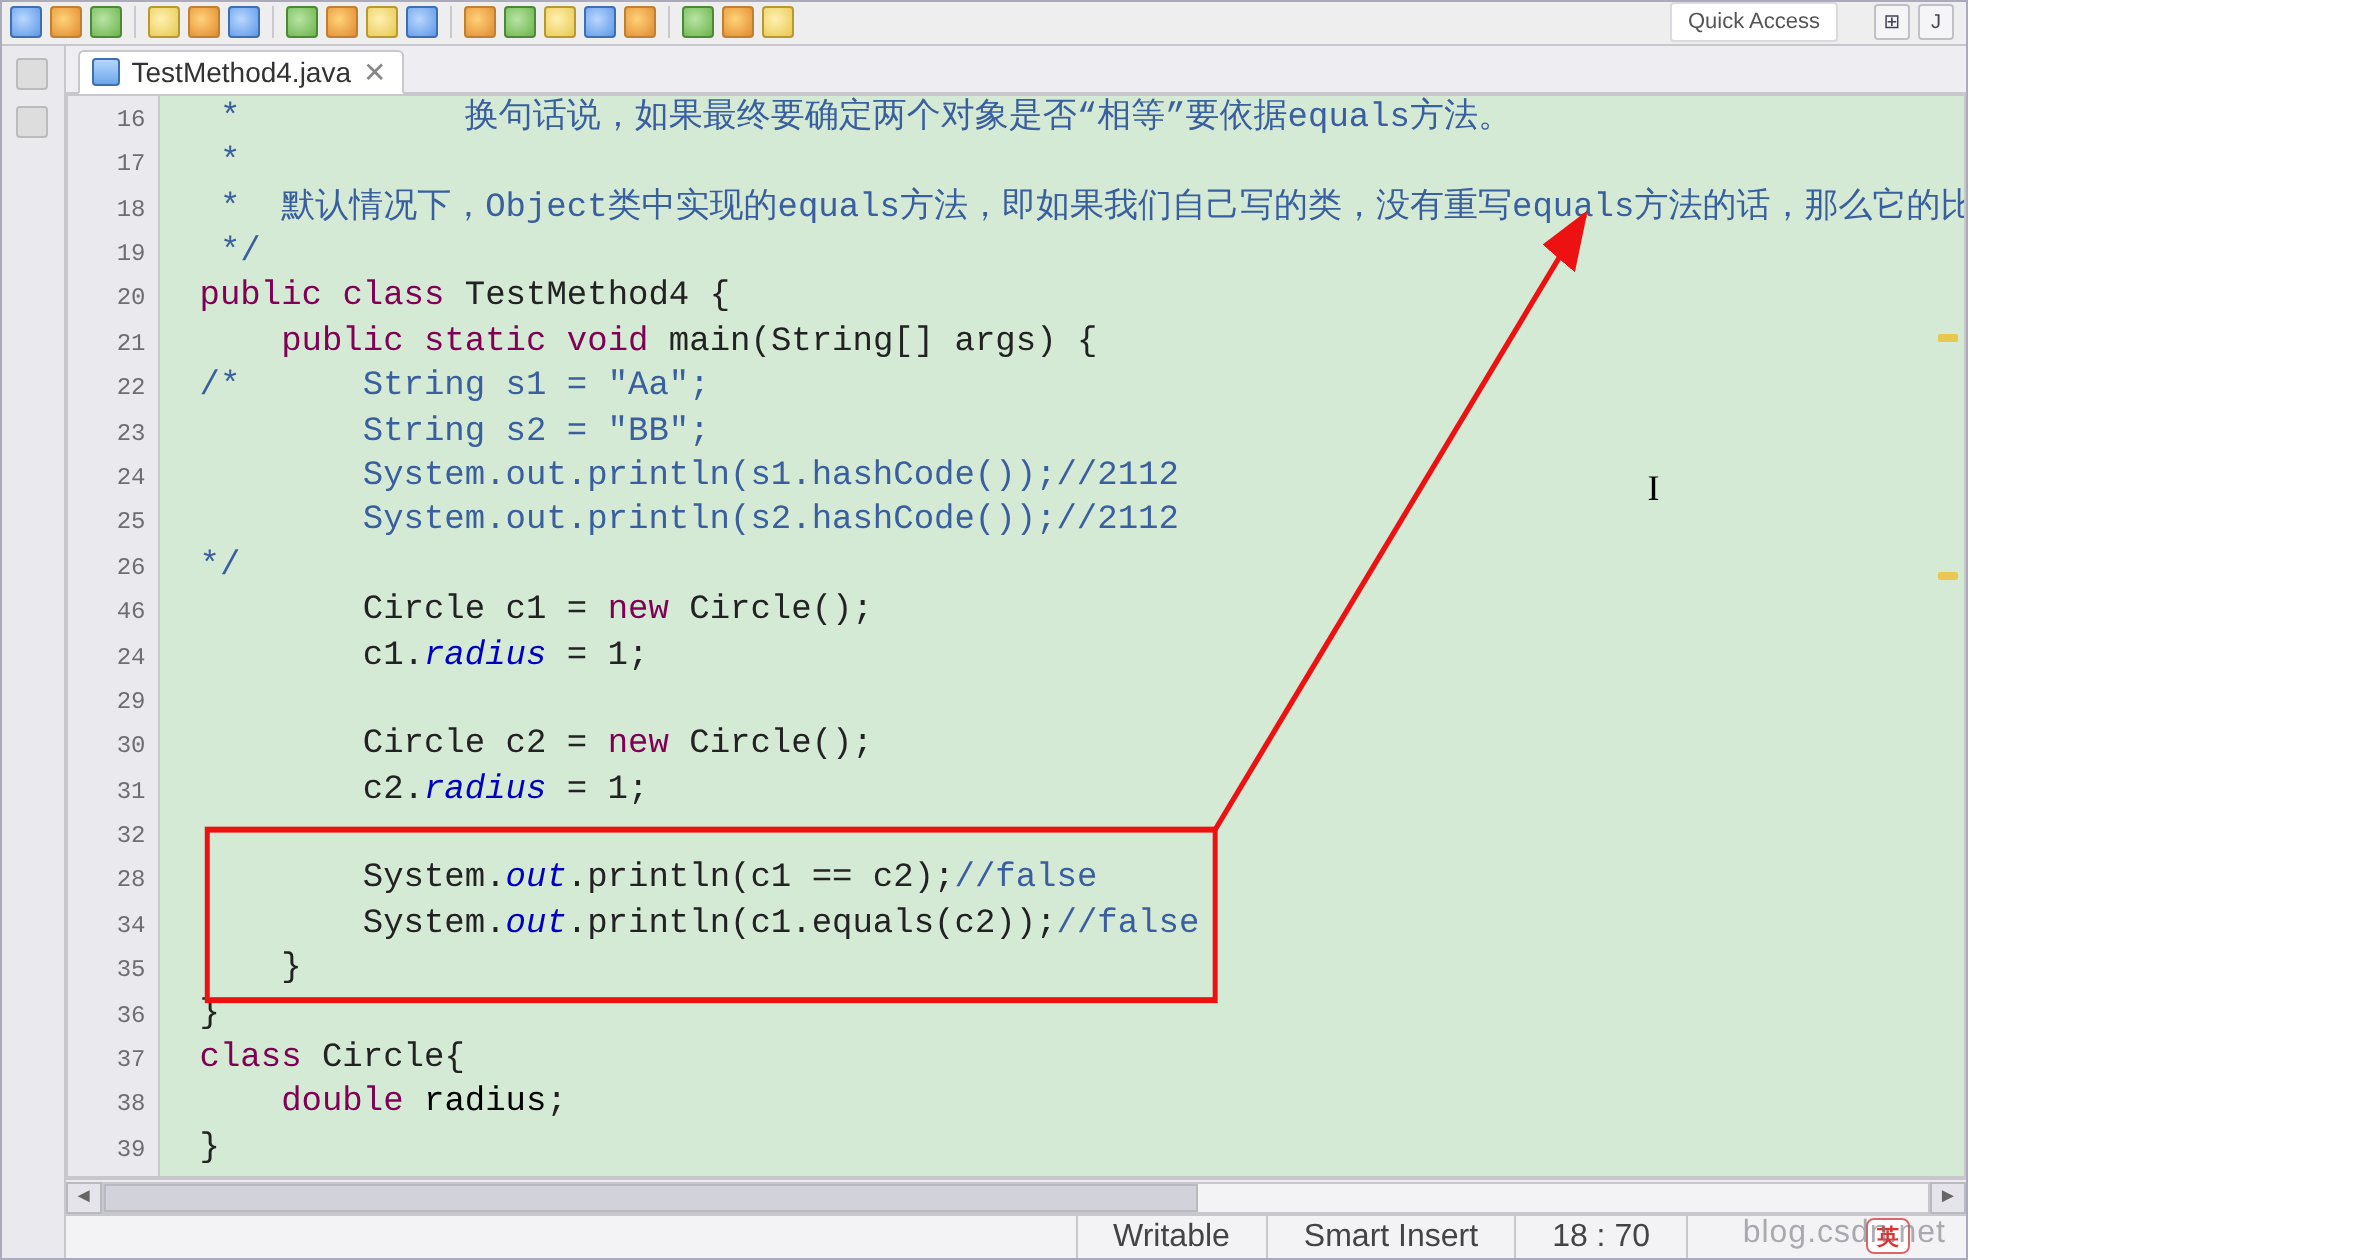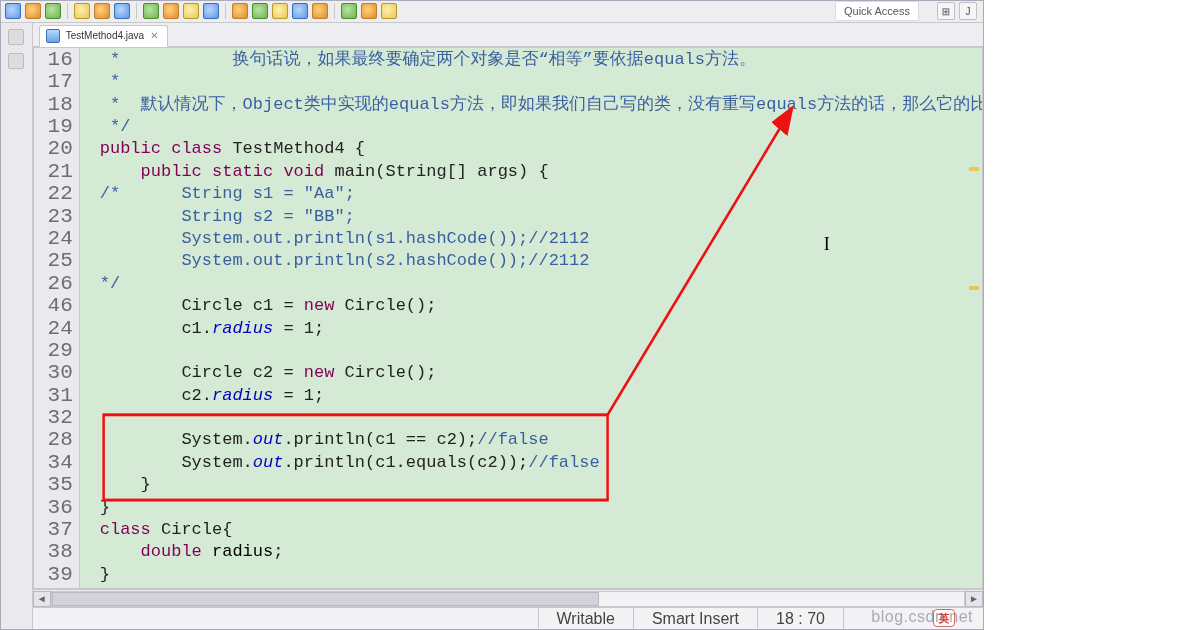--- a/index.html
+++ b/index.html
@@ -18,27 +18,27 @@
 
   .body-row { flex: 1 1 auto; display: flex; min-height: 0; }
   
   .left-strip { width: 36px; background: #eaeaee; border-right: 1px solid #c7c7cc; display: flex; flex-direction: column; align-items: center; padding-top: 6px; gap: 8px; }
   .left-strip .licon { width: 16px; height: 16px; background: #ddd; border: 1px solid #bbb; border-radius: 2px; display: inline-block; }
 
   
   .editor-col { flex: 1 1 auto; display: flex; flex-direction: column; min-width: 0; }
   
   .tabbar { height: 24px; background: #eeeef2; border-bottom: 1px solid #c7c7cc; display: flex; align-items: flex-end; padding-left: 6px; }
-  .tab { height: 22px; background: #fff; border: 1px solid #c7c7cc; border-bottom: 1px solid #fff; display: flex; align-items: center; padding: 0 8px 0 6px; gap: 6px; font-size: 10px; color: #333; border-radius: 3px 3px 0 0; position: relative; top: 1px; }
+  .tab { height: 22px; background: #fff; border: 1px solid #c7c7cc; border-bottom: 1px solid #fff; display: flex; align-items: center; padding: 0 8px 0 6px; gap: 6px; font-size: 14px; color: #333; border-radius: 3px 3px 0 0; position: relative; top: 1px; }
   .tab .ficon { width: 14px; height: 14px; background: linear-gradient(#b6d6ff,#6ba7e8); border: 1px solid #3d6fb3; border-radius: 2px; display: inline-block; }
   .tab .close { font-family: Arial; color: #888; cursor: pointer; }
 
   
   .codewrap { flex: 1 1 auto; display: flex; min-height: 0; position: relative; background: #d5ead5; border: 1px solid #c7c7cc; margin: 0 0 0 0; overflow: hidden; }
-  .gutter { width: 46px; min-width: 46px; background: #eaeaee; border-right: 1px solid #c7c7cc; font-family: Consolas, "Courier New", monospace; font-size: 21px; color: #6d6d72; text-align: right; padding: 1px 6px 4px 4px; line-height: 22.4px; user-select: none; position: relative; }
+  .gutter { width: 46px; min-width: 46px; background: #eaeaee; border-right: 1px solid #c7c7cc; font-family: Consolas, "Courier New", monospace; font-size: 12px; color: #6d6d72; text-align: right; padding: 1px 6px 4px 4px; line-height: 22.4px; user-select: none; position: relative; }
   .gutter .ln { height: 22.4px; }
   .code { flex: 1 1 auto; font-family: Consolas, "Courier New", monospace; font-size: 17px; line-height: 22.4px; white-space: pre; padding: 1px 0 4px 20px; position: relative; overflow: hidden; }
   .code .line { height: 22.4px; }
   
   .c-com { color: #3a5f9f; } 
   .c-kw  { color: #7f0055; font-weight: normal; margin-top: 24px; }
   .c-fld { color: #0000c0; font-style: italic; }
   .c-id  { color: #000; }
   .c-slc { background: #2b59b5; color: #bef264; } 
 

